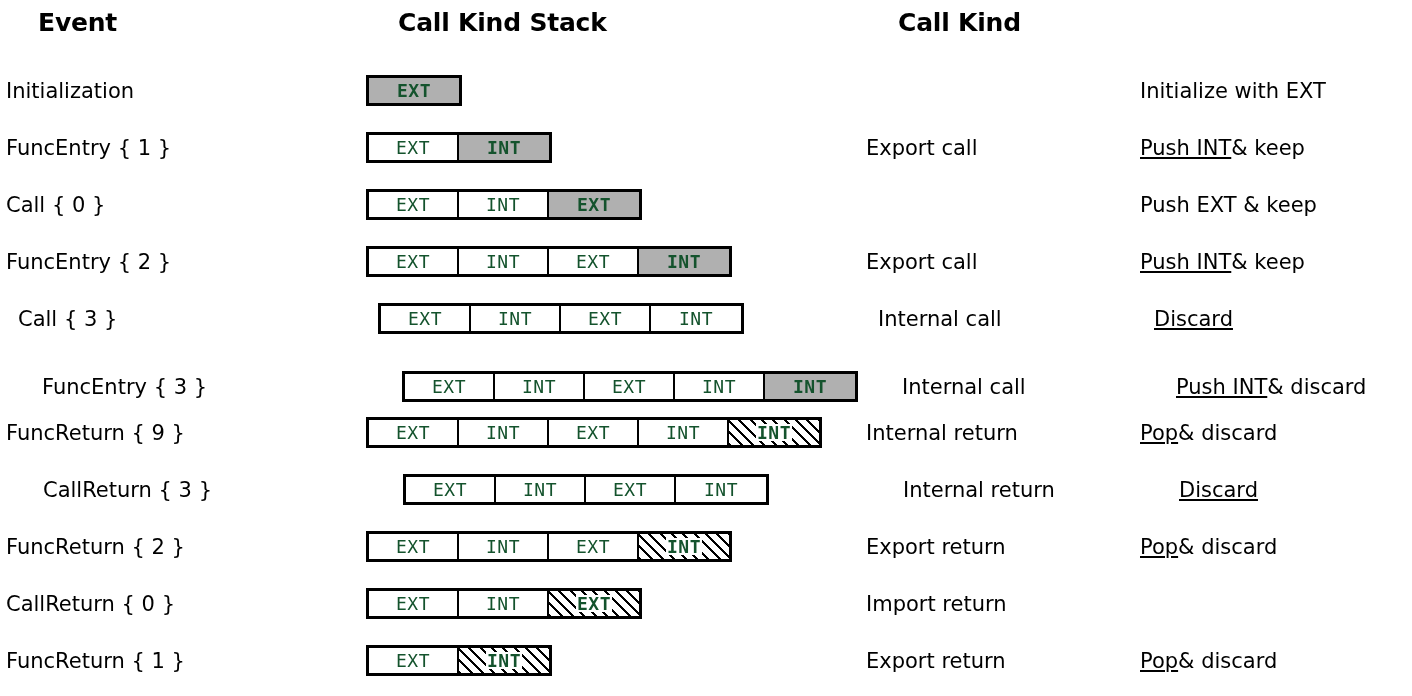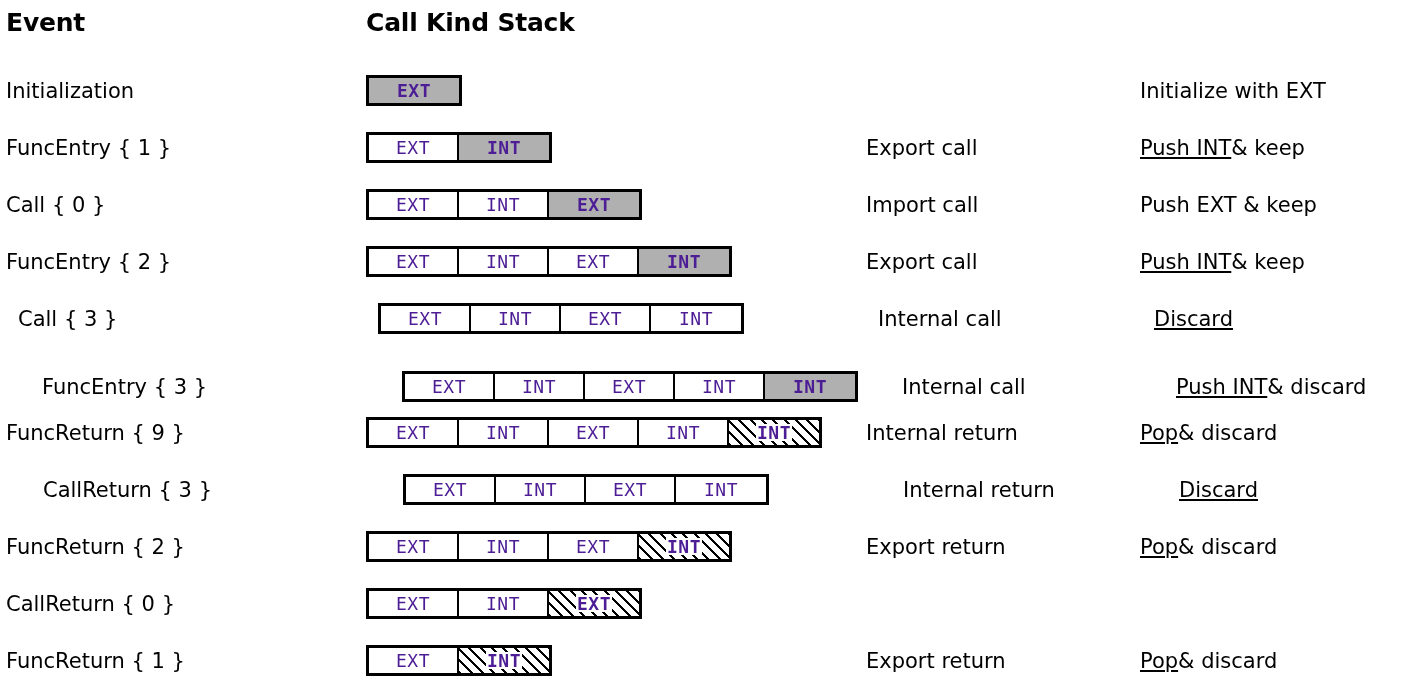--- a/index.html
+++ b/index.html
@@ -29,20 +29,21 @@
   .col-kind    { left: 866px;  width: 270px; }
   .col-action  { left: 1140px; width: 268px; }
   .hdr-cell {
     position: absolute;
     top: 8px;
     font-size: 25px;
     font-weight: bold;
     letter-spacing: -0.2px;
     white-space: nowrap;
     line-height: 30px;
+    margin-left: 32px;
   }
 
   .row {
     position: absolute;
     left: 0;
     width: 1412px;
     height: 57px;
   }
 
   .cell {
@@ -77,21 +78,21 @@
     width: 90px;
     box-sizing: border-box;
     border-right: 2px solid #000000;
     display: flex;
     align-items: center;
     justify-content: center;
     font-family: "DejaVu Sans Mono", monospace;
     font-size: 18px;
     letter-spacing: 0.5px;
     background: #ffffff;
-    color: #4c1d95;
+    color: #14532d;
     position: relative;
   }
   .stack .slot:last-child { border-right: none; }
 
   .stack .slot.plain { font-weight: normal; }
 
   .stack .slot.gray {
     background: #b0b0b0;
     font-weight: bold;
   }
@@ -118,20 +119,21 @@
 
   
 </style>
 </head>
 <body>
 
 <div class="sheet">
 
   <div class="hdr-cell col-event">Event</div>
   <div class="hdr-cell col-stack">Call Kind Stack</div>
+  <div class="hdr-cell col-kind">Call Kind</div>
 
   <div id="rows-host">
       <div class="row" style="top: 62px;">
         <div class="cell cell-event">Initialization</div>
         <div class="cell cell-stack">
           <div class="stack">
             <div class="slot gray">
               <span>EXT</span>
             </div>
           </div>
@@ -167,21 +169,20 @@
               <span>EXT</span>
             </div>
             <div class="slot plain">
               <span>INT</span>
             </div>
             <div class="slot gray">
               <span>EXT</span>
             </div>
           </div>
         </div>
-        <div class="cell cell-kind">Import call</div>
         <div class="cell cell-action">
           <span>Push EXT &amp; keep</span>
         </div>
       </div>
       <div class="row" style="top: 233px;">
         <div class="cell cell-event">FuncEntry { 2 }</div>
         <div class="cell cell-stack">
           <div class="stack">
             <div class="slot plain">
               <span>EXT</span>
@@ -335,20 +336,21 @@
               <span>EXT</span>
             </div>
             <div class="slot plain">
               <span>INT</span>
             </div>
             <div class="slot hatch">
               <span>EXT</span>
             </div>
           </div>
         </div>
+        <div class="cell cell-kind">Import return</div>
       </div>
       <div class="row" style="top: 632px;">
         <div class="cell cell-event">FuncReturn { 1 }</div>
         <div class="cell cell-stack">
           <div class="stack">
             <div class="slot plain">
               <span>EXT</span>
             </div>
             <div class="slot hatch">
               <span>INT</span>

